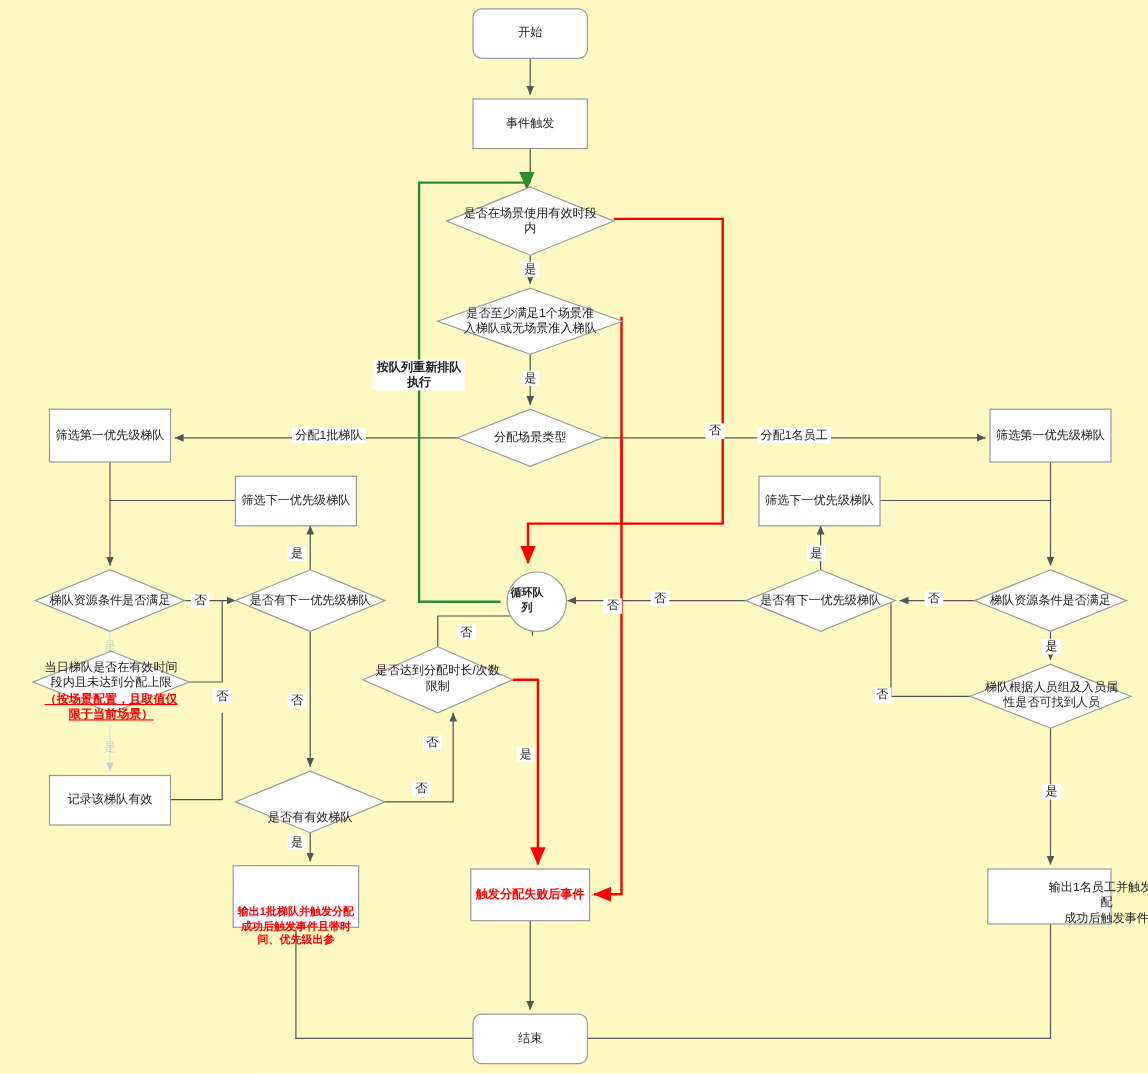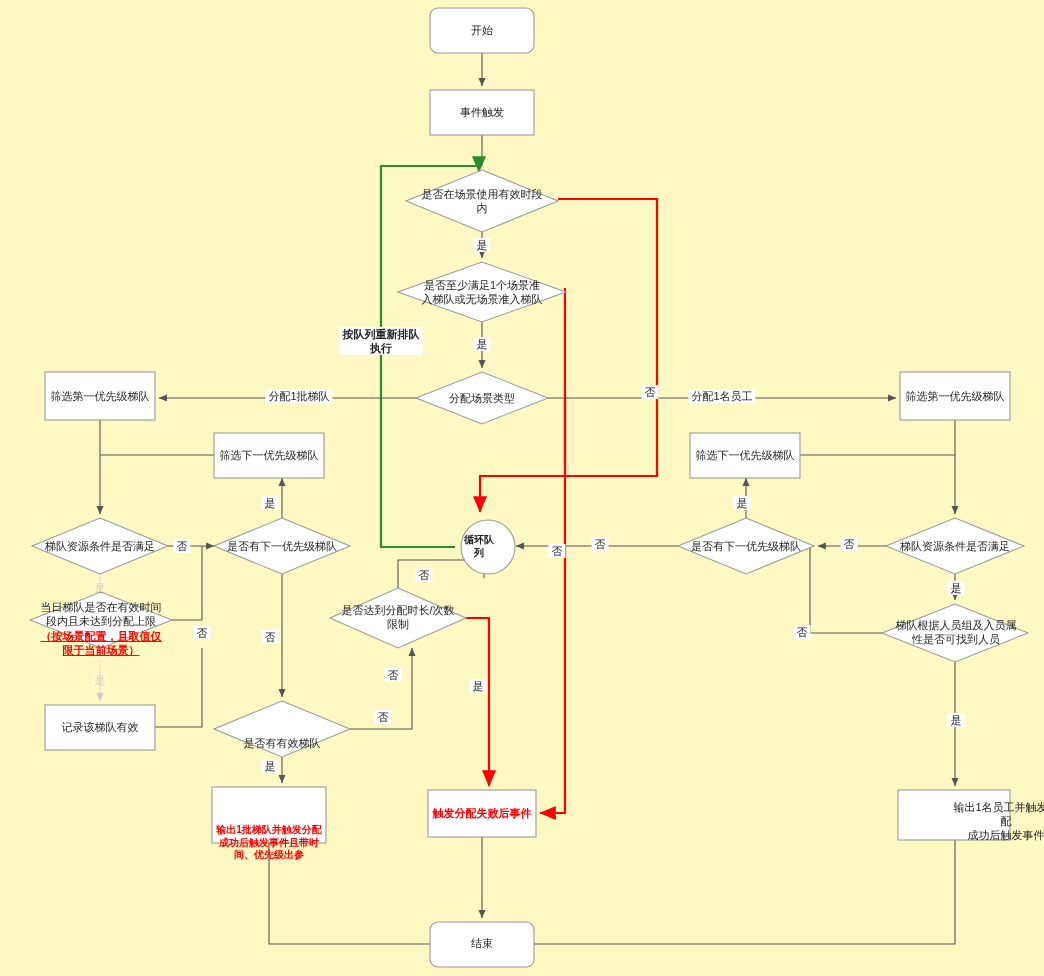--- a/index.html
+++ b/index.html
@@ -165,21 +165,21 @@
 
   <div class="nlabel" style="left:900px;top:372px;width:110px;height:48px;">筛选第一优先级梯队</div>
   <div class="nlabel" style="left:690px;top:433px;width:110px;height:45px;">筛选下一优先级梯队</div>
   <div class="nlabel" style="left:881px;top:533px;width:148px;height:26px;">梯队资源条件是否满足</div>
   <div class="nlabel" style="left:672px;top:533px;width:148px;height:26px;">是否有下一优先级梯队</div>
   <div class="nlabel" style="left:881px;top:612px;width:150px;height:40px;">梯队根据人员组及入员属
 性是否可找到人员</div>
   <div class="nlabel" style="left:950px;top:790px;width:112px;height:62px;border-radius:14px;">输出1名员工并触发分配
 成功后触发事件</div>
 
-  <div class="nlabel" style="left:430px;top:922px;width:104px;height:45px;font-family:Liberation Mono, monospace;">结束</div>
+  <div class="nlabel" style="left:430px;top:922px;width:104px;height:45px;">结束</div>
 
   <div class="elabel" style="left:482px;top:245px;">是</div>
   <div class="elabel" style="left:482px;top:344px;">是</div>
   <div class="elabel bold" style="left:381px;top:341px;">按队列重新排队
 执行</div>
   <div class="elabel" style="left:287px;top:396px;margin-left:12px;">分配1批梯队</div>
   <div class="elabel" style="left:722px;top:396px;">分配1名员工</div>
   <div class="elabel" style="left:650px;top:392px;">否</div>
   <div class="elabel" style="left:182px;top:546px;">否</div>
   <div class="elabel" style="left:270px;top:503px;">是</div>

